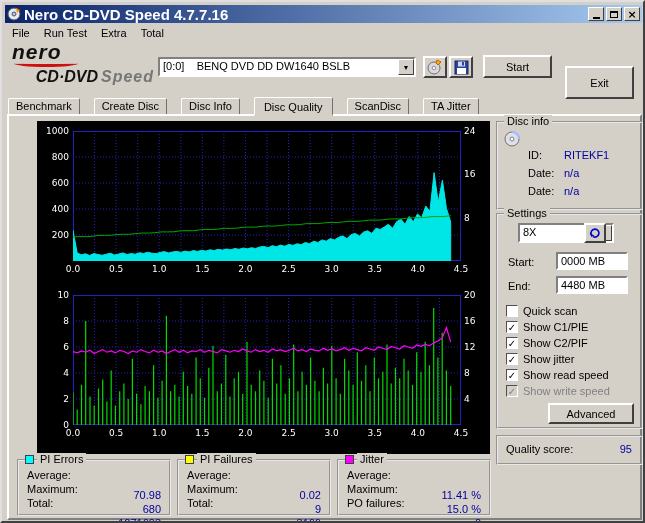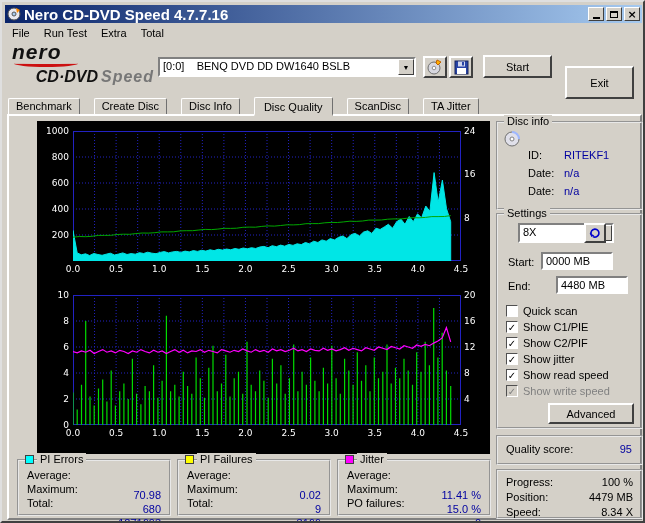--- a/index.html
+++ b/index.html
@@ -66,21 +66,21 @@
   .di-val{position:absolute;left:66px;color:#0000a0;}
   .pr-val{position:absolute;right:8px;color:#000;}
   .disc-info{left:487px;top:5px;width:147px;height:89px;}
   .disc-icon{position:absolute;left:6px;top:8px;}
   .settings{left:487px;top:97px;width:147px;height:216px;}
   .speed-combo{left:20px;top:8px;width:96px;height:20px;gap:16px;}
   .refresh-btn{left:86px;top:8px;width:22px;height:20px;}
   .field-label{position:absolute;left:10px;}
   .input{position:absolute;background:#fff;border:2px solid;border-color:#808080 #fff #fff #808080;
     font-family:inherit;font-size:11px;padding:1px 3px;width:72px;height:18px;color:#000;}
-  .start-input{left:43px;top:37px;}
+  .start-input{left:58px;top:37px;}
   .end-input{left:58px;top:61px;}
   .check-list{position:absolute;left:8px;top:88px;width:134px;}
   .check-row{display:flex;align-items:center;height:16px;white-space:nowrap;}
   .cbox{width:12px;height:12px;background:#fff;border:1px solid;border-color:#505050 #fff #fff #505050;
     margin-right:5px;font:bold 10px/11px "DejaVu Sans",sans-serif;text-align:center;color:#000;flex:0 0 12px;}
   .check-row.disabled{color:#808080;}
   .check-row.disabled .cbox{background:#d4d0c8;color:#808080;}
   .advanced-btn{left:50px;top:188px;width:86px;height:21px;}
   .quality{left:487px;top:319px;width:147px;height:30px;}
   .q-label{position:absolute;left:8px;top:6px;}
@@ -380,29 +380,15 @@
           </label>
         </div>
       <button class="btn advanced-btn">Advanced</button>
     </div>
 
     <div class="group quality">
       <span class="q-label">Quality score:</span>
       <span class="q-value">95</span>
     </div>
 
-    <div class="group progress">
-      <div class="row" style="top:5px">
-          <span class="lbl">Progress:</span>
-          <span class="pr-val">100 %</span>
-        </div>
-      <div class="row" style="top:20px">
-          <span class="lbl">Position:</span>
-          <span class="pr-val">4479 MB</span>
-        </div>
-      <div class="row" style="top:35px">
-          <span class="lbl">Speed:</span>
-          <span class="pr-val">8.34 X</span>
-        </div>
-    </div>
 
   </div>
 </div>
 
 </body></html>

